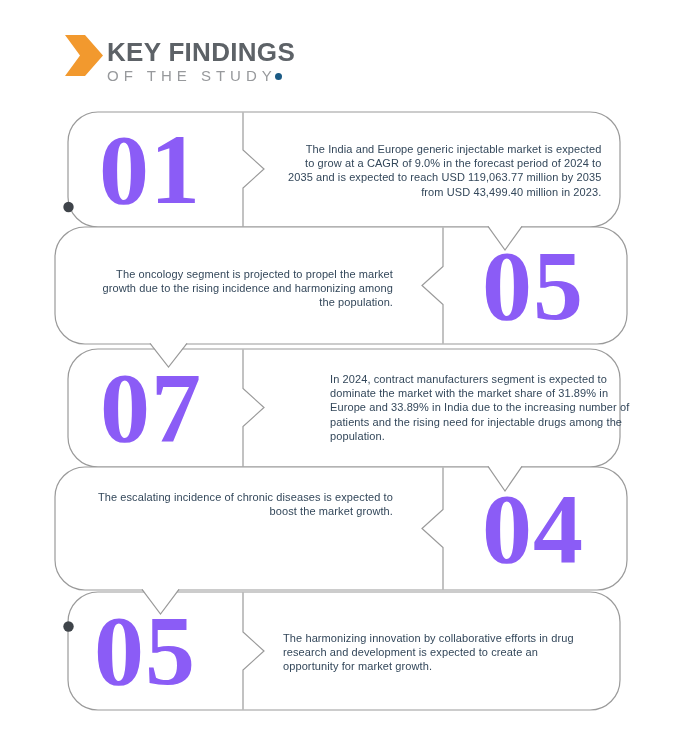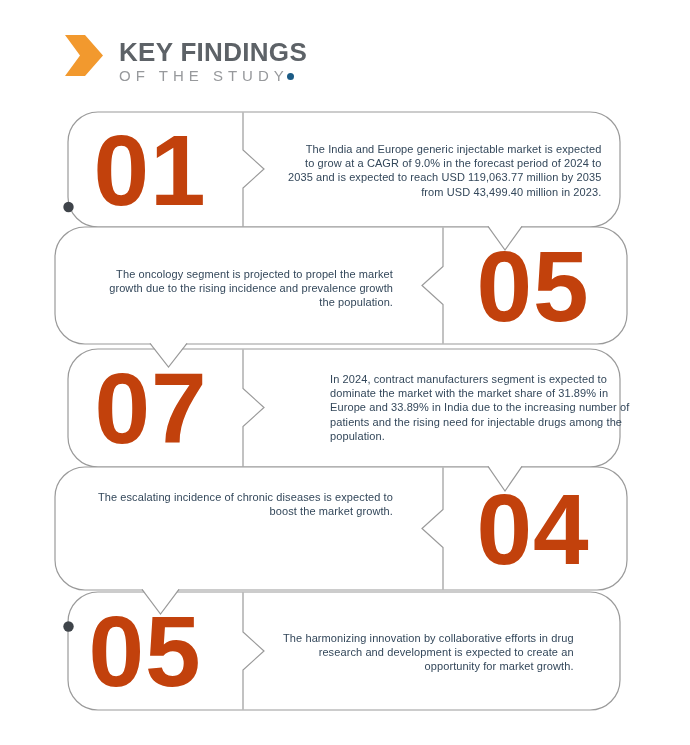--- a/index.html
+++ b/index.html
@@ -12,21 +12,21 @@
     font-family: "Liberation Sans", sans-serif;
   }
 
   
   .header {
     position: absolute;
     left: 65px;
     top: 35px;
     display: flex;
     align-items: flex-start;
-    gap: 16px;
+    gap: 4px;
   }
   .logo { width: 38px; height: 41px; display: block; }
   .titles { display: flex; flex-direction: column; }
   .title {
     font-size: 26px;
     font-weight: bold;
     letter-spacing: 0.3px;
     color: #5D6267;
     line-height: 1.05;
     margin-top: 4px;
@@ -48,25 +48,25 @@
     margin-top: 1px;
   }
 
   
   .bubbles { position: absolute; left: 0; top: 0; }
 
   
   .num {
     position: absolute;
     transform: translate(-50%, -50%);
-    font-family: Liberation Sans, sans-serif;
+    font-family: Liberation Serif, serif;
     font-weight: bold;
     font-size: 100px;
     line-height: 1;
-    color: #c2410c;
+    color: #8b5cf6;
     letter-spacing: 1px;
     user-select: none;
   }
   .n1 { left: 150px; top: 170px; }
   .n2 { left: 533px; top: 286px; }
   .n3 { left: 151px; top: 408px; }
   .n4 { left: 533px; top: 529px; }
   .n5 { left: 145px; top: 651px; }
 
   
@@ -76,21 +76,21 @@
     font-size: 11px;
     line-height: 14.2px;
     letter-spacing: 0.1px;
     color: #33475A;
     white-space: pre-line;
   }
   .t1 { left: 288px; top: 170px; text-align: right; }
   .t2 { right: 297px; top: 288px; text-align: right; }
   .t3 { left: 288px; top: 408px; text-align: left; margin-left: 42px; }
   .t4 { right: 297px; top: 504px; text-align: right; }
-  .t5 { left: 283px; top: 652px; text-align: right; }
+  .t5 { left: 283px; top: 652px; text-align: left; }
 </style>
 </head>
 <body>
 
 <div class="canvas">
 
   <div class="header">
     <svg class="logo" viewBox="0 0 38 41">
       <polygon points="0,0 20,0 38,20.5 20,41 0,41 15,20.5" fill="#F2992E"></polygon>
     </svg>
@@ -145,21 +145,21 @@
   <div class="num n2">05</div>
   <div class="num n3">07</div>
   <div class="num n4">04</div>
   <div class="num n5">05</div>
 
   <div class="txt t1">The India and Europe generic injectable market is expected
 to grow at a CAGR of 9.0% in the forecast period of 2024 to
 2035 and is expected to reach USD 119,063.77 million by 2035
 from USD 43,499.40 million in 2023.</div>
   <div class="txt t2">The oncology segment is projected to propel the market
-growth due to the rising incidence and prevalence growth
+growth due to the rising incidence and harmonizing among
 the population.</div>
   <div class="txt t3">In 2024, contract manufacturers segment is expected to
 dominate the market with the market share of 31.89% in
 Europe and 33.89% in India due to the increasing number of
 patients and the rising need for injectable drugs among the
 population.</div>
   <div class="txt t4">The escalating incidence of chronic diseases is expected to
 boost the market growth.</div>
   <div class="txt t5">The harmonizing innovation by collaborative efforts in drug
 research and development is expected to create an

